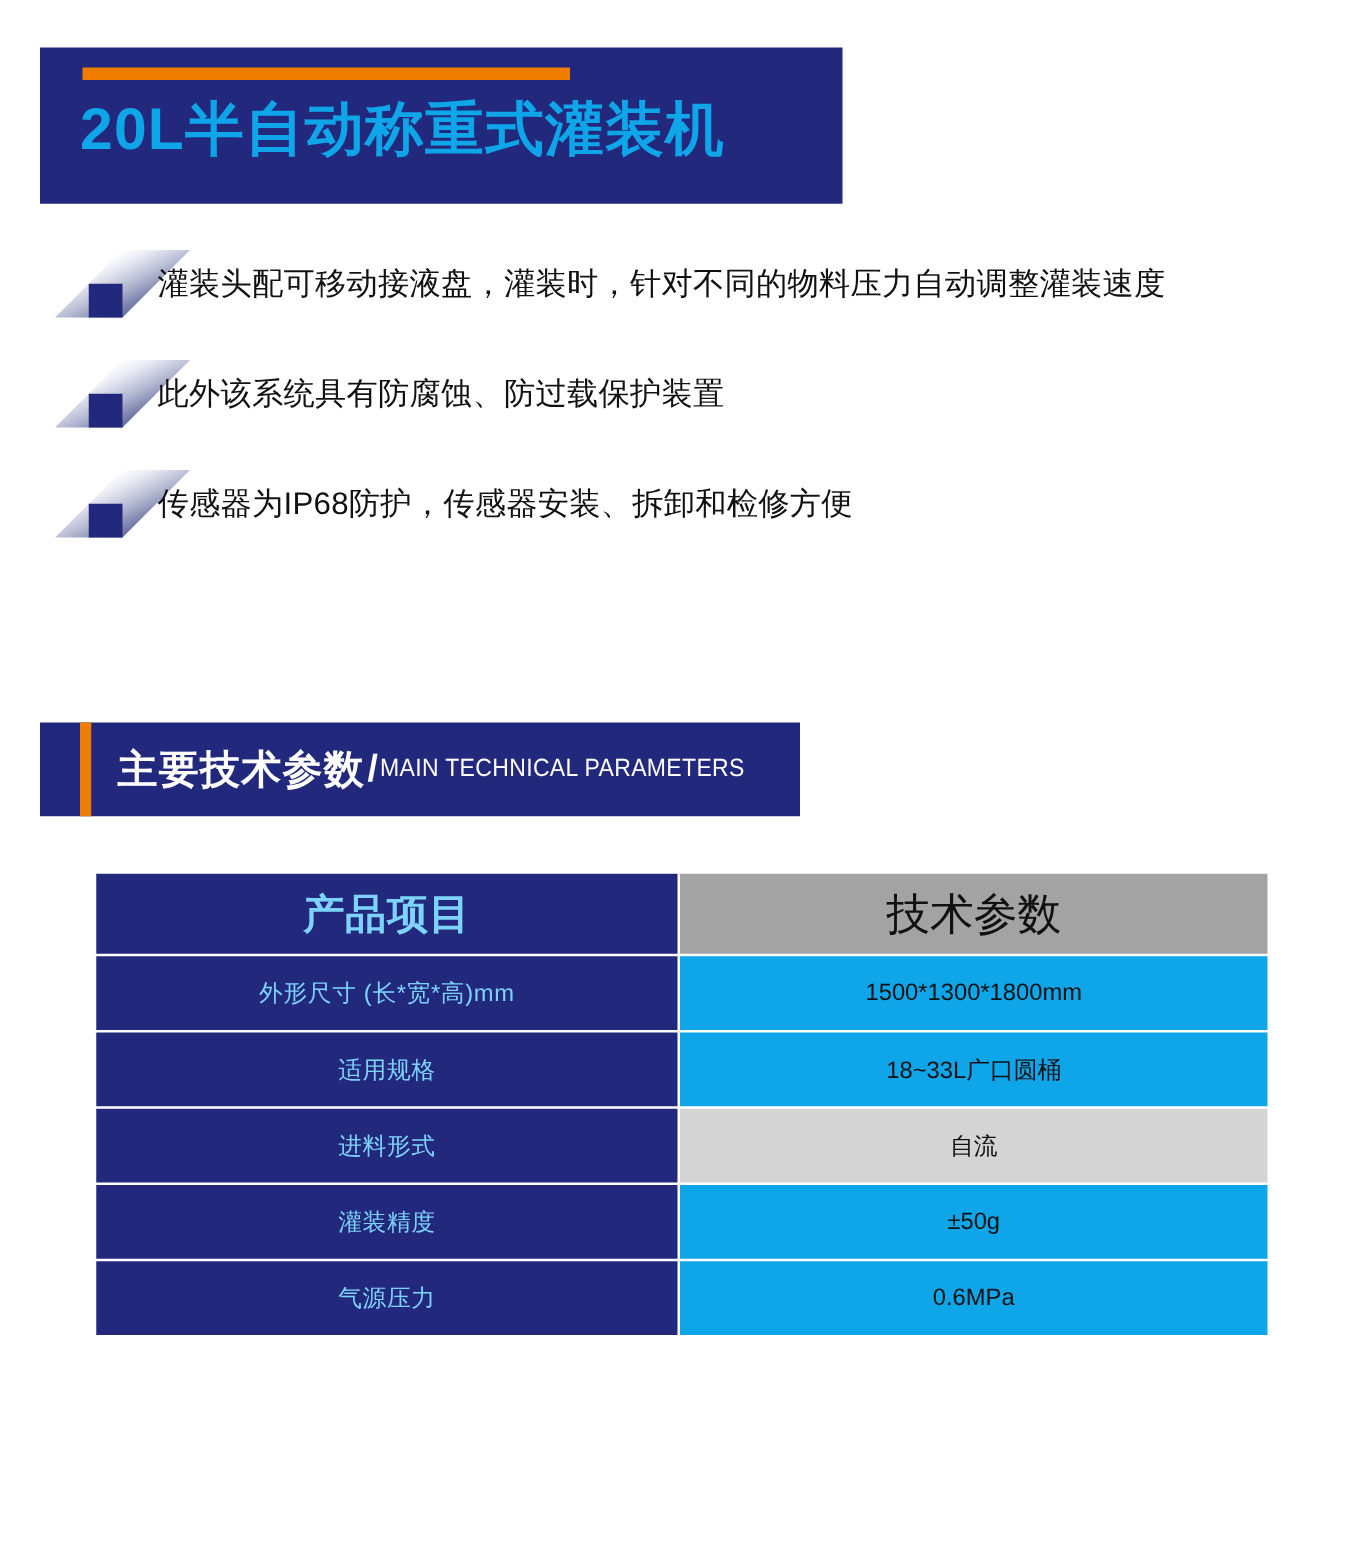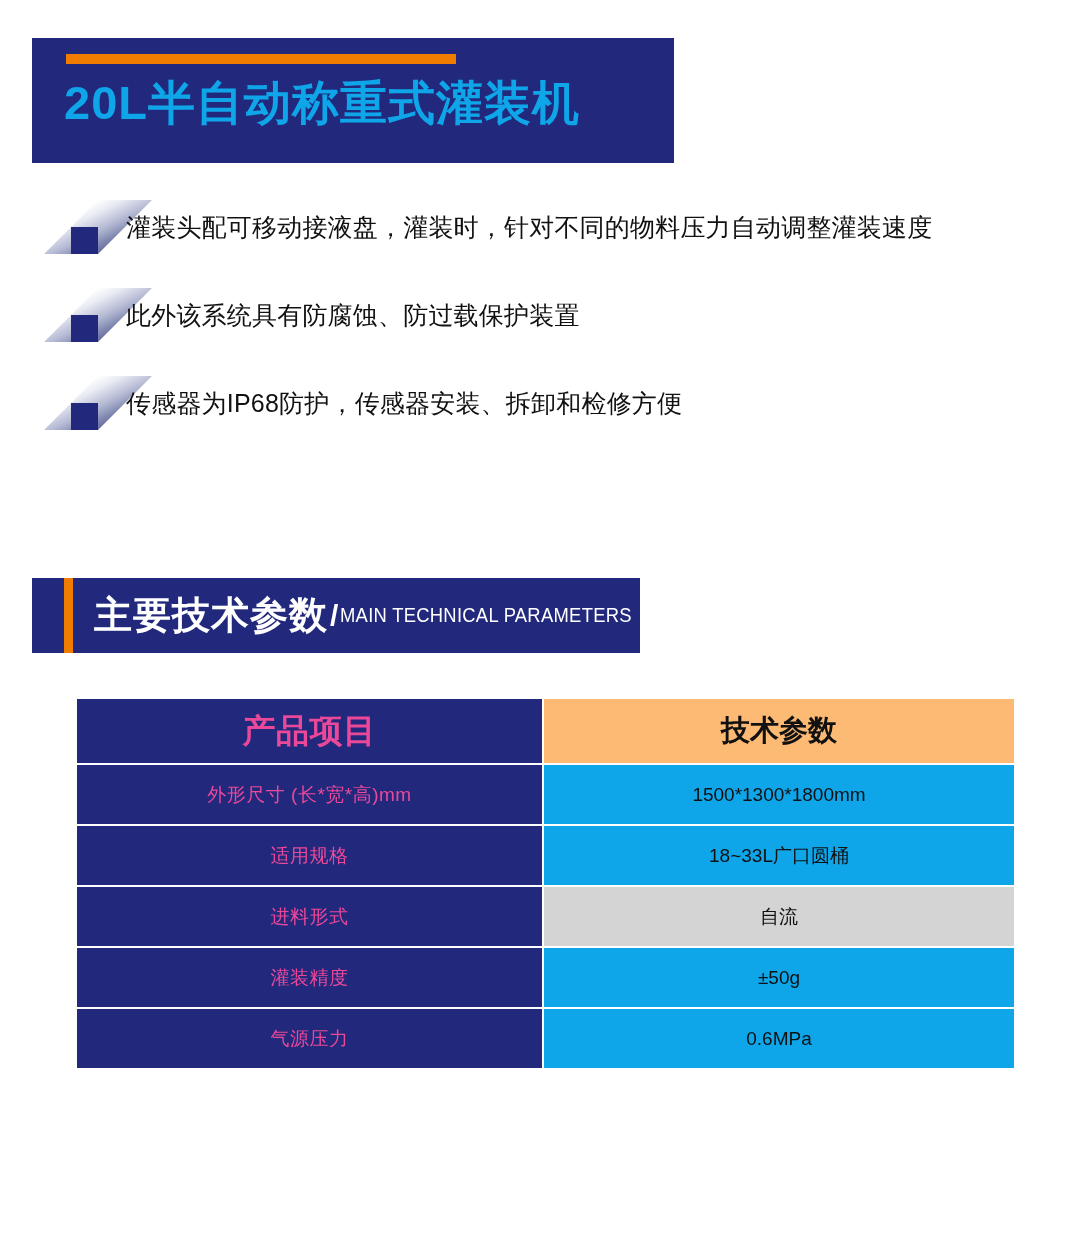--- a/index.html
+++ b/index.html
@@ -114,21 +114,21 @@
   .section-header-inner {
     position: absolute;
     left: 62px;
     top: 0;
     height: 75px;
     display: flex;
     align-items: center;
   }
   .section-title-cn {
     color: #ffffff;
-    font-size: 38px;
+    font-size: 32px;
     font-weight: bold;
     letter-spacing: 1px;
     white-space: nowrap;
   }
   .section-title-slash {
     color: #ffffff;
     font-size: 30px;
     font-weight: bold;
     margin: 0 2px 0 2px;
   }
@@ -158,36 +158,36 @@
     vertical-align: middle;
     font-size: 19px;
     border: 2px solid #ffffff;
   }
   .spec-table tr.header-row td {
     height: 64px;
   }
   .col-item {
     width: 465px;
     background: #22297D;
-    color: #ec4899;
+    color: #7dd3fc;
     font-weight: normal;
     letter-spacing: 0.5px;
   }
   .spec-table tr.header-row .col-item {
     font-size: 33px;
     font-weight: bold;
   }
   .col-value {
     width: 470px;
     color: #111111;
   }
   .spec-table tr.header-row .col-value {
-    background: #fdba74;
-    font-size: 29px;
-    font-weight: bold;
+    background: #a3a3a3;
+    font-size: 35px;
+    font-weight: normal;
   }
   .col-value.shade-gray { background: #D4D4D4; }
   .col-value.shade-white { background: #0ea5e9; }
 </style>
 </head>
 <body>
 
 <div class="title-banner">
   <div class="title-accent-bar"></div>
   <div class="title-text">20L半自动称重式灌装机</div>

